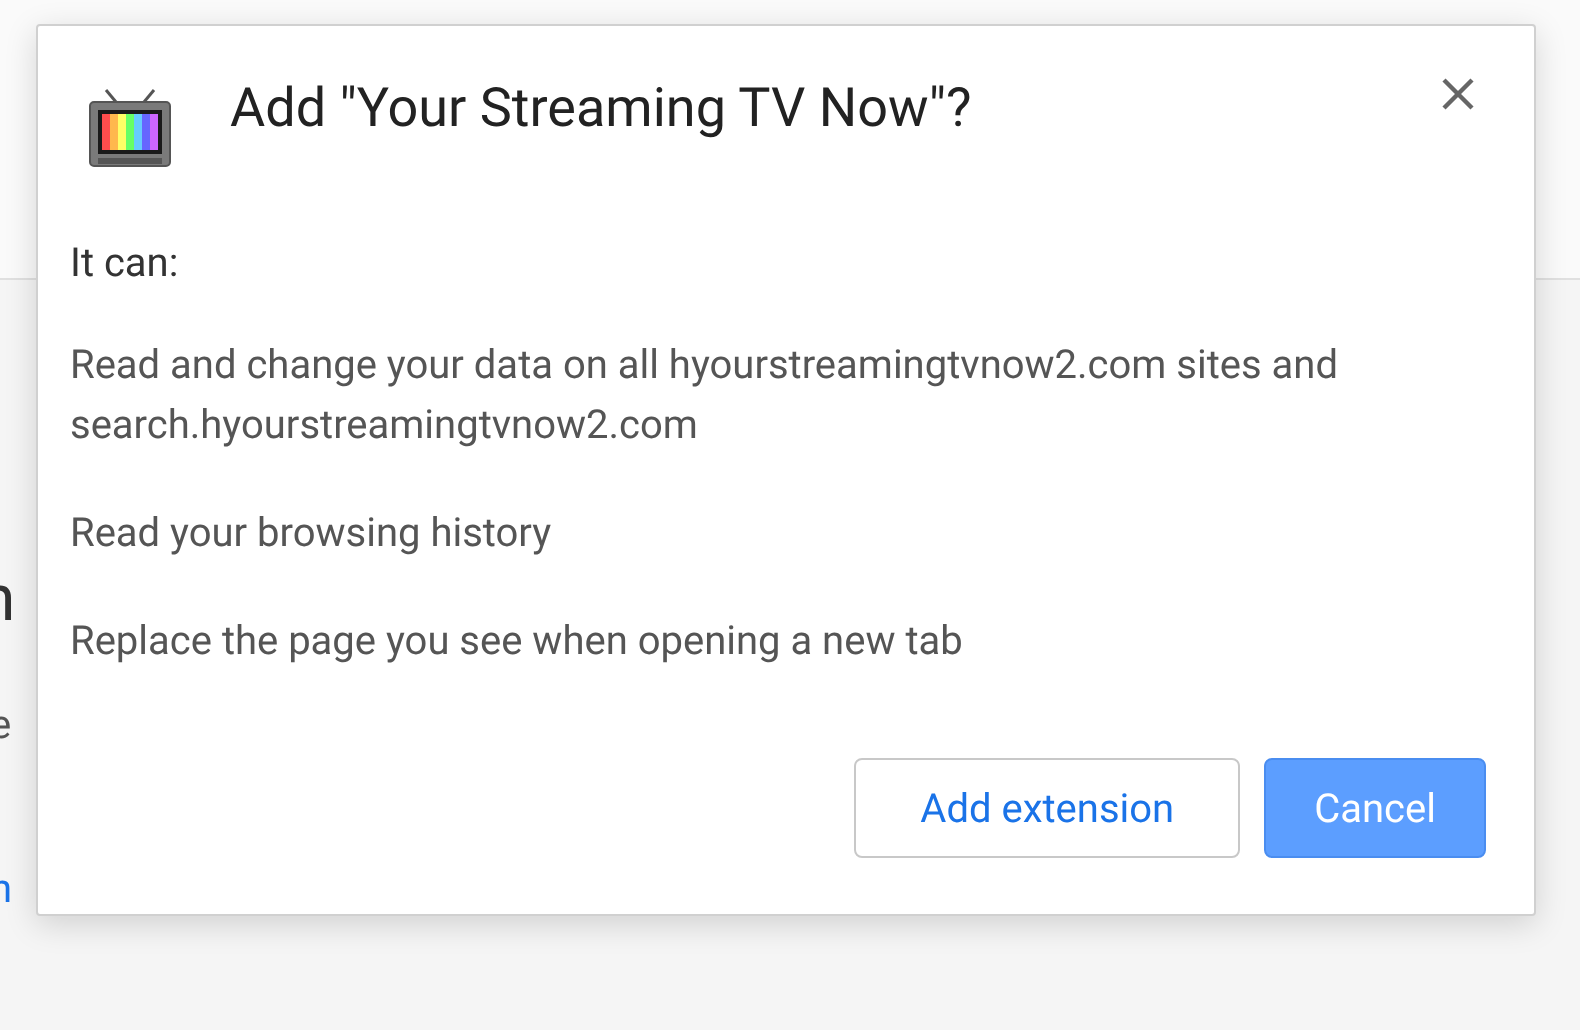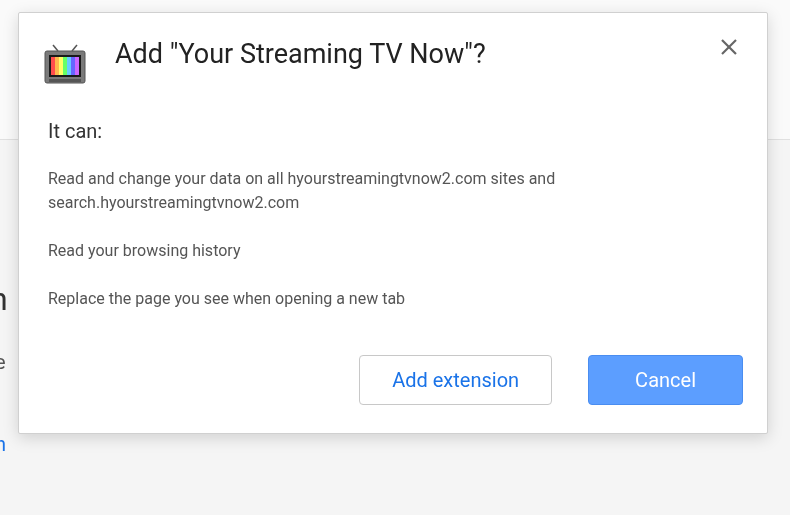--- a/index.html
+++ b/index.html
@@ -91,57 +91,57 @@
       right: 24px;
       width: 28px;
       height: 28px;
       cursor: pointer;
       color: #666;
       display: flex;
       align-items: center;
       justify-content: center;
     }
     .dialog-body {
-      padding: 24px 24px 8px 29px;
+      padding: 24px 24px 8px 16px;
     }
     .can-label {
       font-size: 20px;
       color: #333;
       margin-bottom: 24px;
     }
     .perm-item {
-      font-size: 16px;
+      font-size: 20px;
       color: #555;
       line-height: 1.5;
       margin-bottom: 24px;
     }
     .dialog-footer {
       display: flex;
       justify-content: flex-end;
-      gap: 36px;
+      gap: 12px;
       padding: 12px 24px 28px 24px;
     }
     .btn {
       padding: 12px 32px;
       font-size: 20px;
       border-radius: 4px;
       cursor: pointer;
       border: 1px solid transparent;
       font-family: inherit;
     }
     .btn-primary-outline {
       background: #fff;
       color: #1a73e8;
       border: 1px solid #c8c8c8;
     }
     .btn-primary {
       background: #5c9eff;
       color: #fff;
       border: 1px solid #4a8df0;
-      padding: 12px 46px;
+      padding: 12px 24px;
     }
   </style>
 </head>
 <body>
 
 <div class="background-hint"></div>
 <div class="bg-text-left">n</div>
 <div class="bg-text-e">e</div>
 <div class="bg-text-h">h</div>
 <div class="watermark">pcrisk.com</div>

